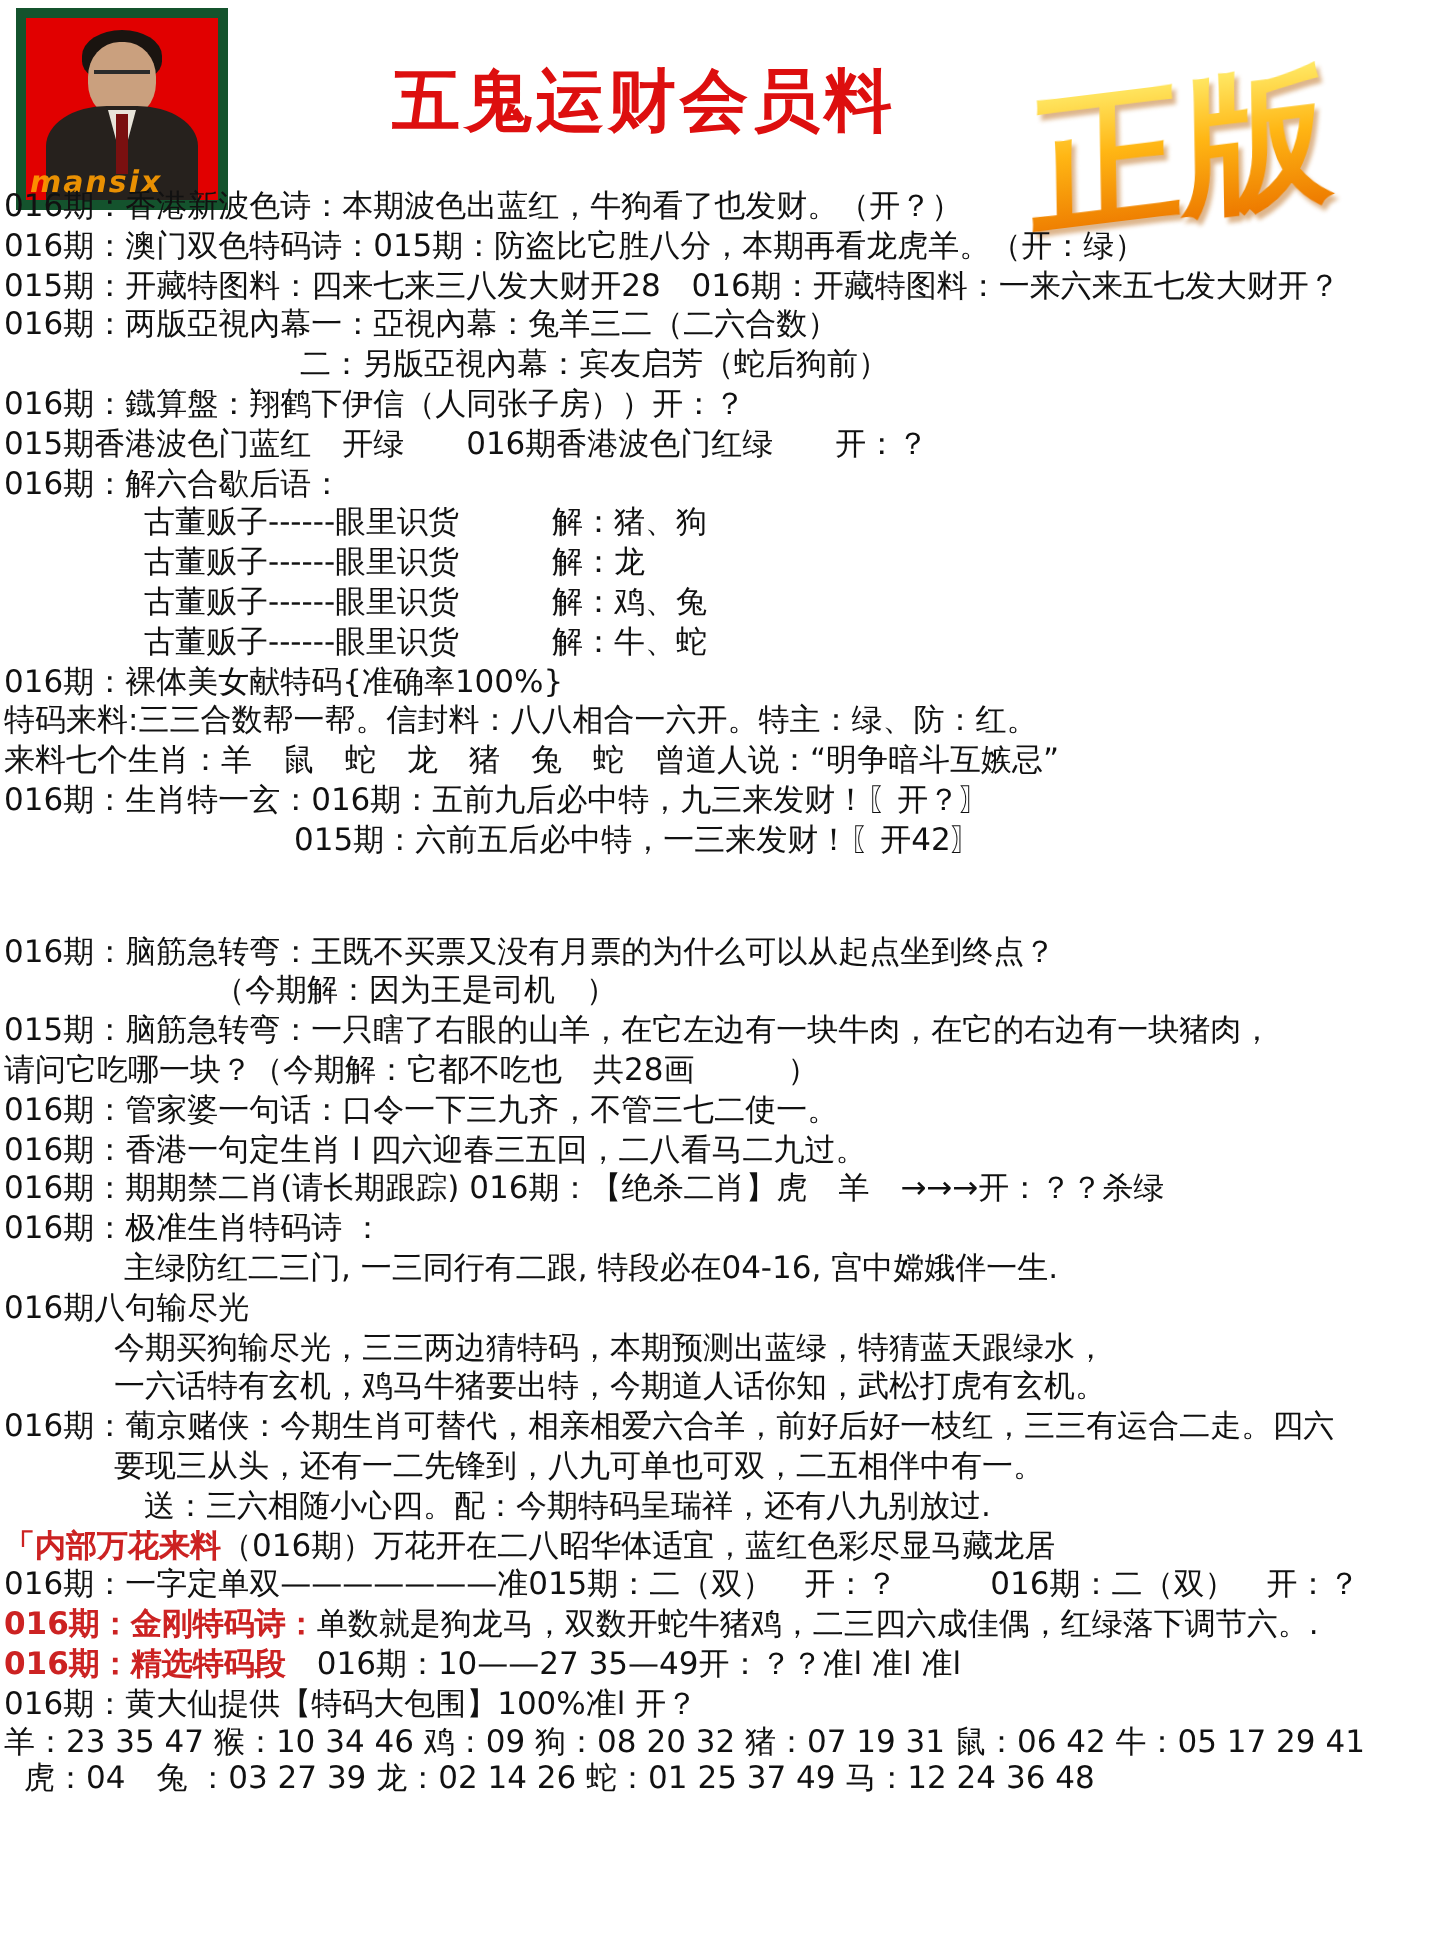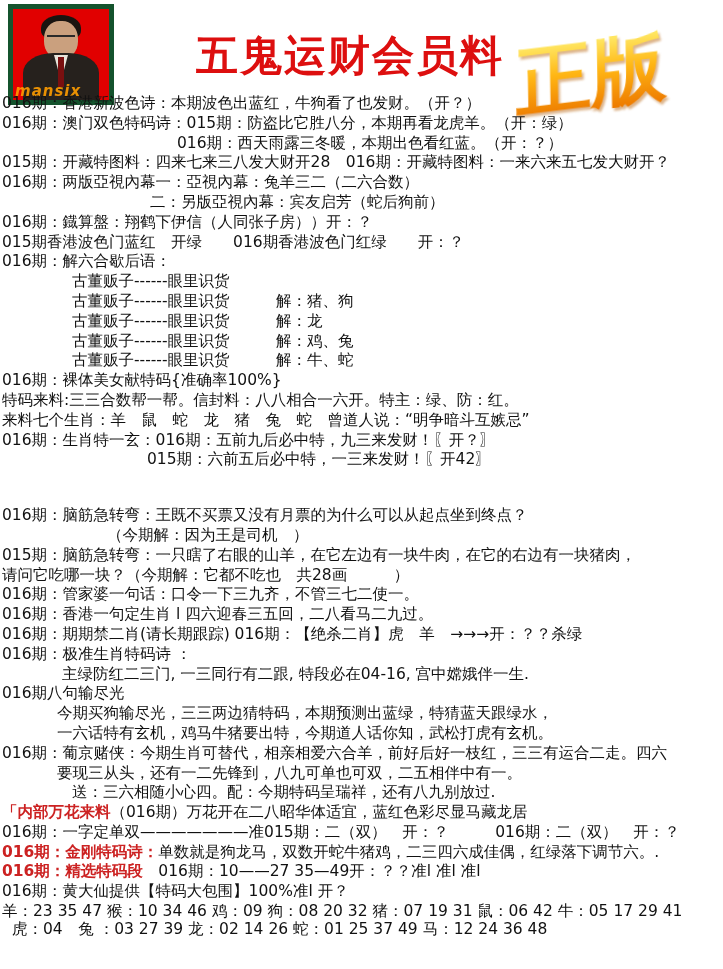--- a/index.html
+++ b/index.html
@@ -18,21 +18,21 @@
   .photo .hair{position:absolute;left:28px;top:6px;width:40px;height:26px;background:#1a1410;border-radius:50% 50% 40% 40%;}
   .photo .face{position:absolute;left:31px;top:12px;width:34px;height:38px;background:#caa07e;border-radius:46%;}
   .photo .glasses{position:absolute;left:34px;top:26px;width:28px;height:7px;border-top:2px solid #2a2a2a;}
   .photo .suit{position:absolute;left:10px;top:44px;width:76px;height:50px;background:#26211d;border-radius:40% 40% 0 0;}
   .photo .shirt{position:absolute;left:41px;top:46px;width:14px;height:26px;background:#e8e4da;clip-path:polygon(50% 0,0 0,50% 100%,100% 0);}
   .photo .tie{position:absolute;left:45px;top:48px;width:6px;height:30px;background:#7a1010;}
   .photo .wm{position:absolute;left:2px;bottom:0;font-size:15px;font-weight:bold;font-style:italic;color:#ff9d00;letter-spacing:1px;opacity:.9;}
   .title{
     position:absolute;left:196px;top:28px;margin:0;width:330px;
     font-family:"DejaVu Serif","Liberation Serif",serif;
-    font-size:42px;font-weight:bold;color:#dd0f0f;letter-spacing:2px;white-space:nowrap;
+    font-size:34px;font-weight:bold;color:#dd0f0f;letter-spacing:2px;white-space:nowrap;
   }
   .stamp{
     position:absolute;right:8px;top:34px;width:200px;
     font-size:76px;font-weight:bold;line-height:1;white-space:nowrap;
     font-family:"DejaVu Serif","Liberation Serif",serif;
     background:linear-gradient(#ffe661 5%,#ffb614 45%,#ee7c00 95%);
     -webkit-background-clip:text;background-clip:text;color:transparent;
     transform:rotate(-7deg) skewX(-6deg);
     filter:drop-shadow(2px 3px 1px rgba(180,90,0,.45));
   }
@@ -55,28 +55,26 @@
       <div class="shirt"></div>
       <div class="tie"></div>
       <div class="wm">mansix</div>
     </div>
     <h1 class="title">五鬼运财会员料</h1>
     <div class="stamp">正版</div>
   </div>
   <div class="content" id="lines">
       <div class="line" style="padding-left: 0px;"><span>016期：香港新波色诗：本期波色出蓝红，牛狗看了也发财。（开？）</span></div>
       <div class="line" style="padding-left: 0px;"><span>016期：澳门双色特码诗：015期：防盗比它胜八分，本期再看龙虎羊。（开：绿）</span></div>
-      <div class="line" style="padding-left: 175px;"><span>016期：西天雨露三冬暖，本期出色看红蓝。（开：？）</span></div>
       <div class="line" style="padding-left: 0px;"><span>015期：开藏特图料：四来七来三八发大财开28　016期：开藏特图料：一来六来五七发大财开？</span></div>
       <div class="line" style="padding-left: 0px;"><span>016期：两版亞視內幕一：亞視內幕：兔羊三二（二六合数）</span></div>
       <div class="line" style="padding-left: 148px;"><span>二：另版亞視內幕：宾友启芳（蛇后狗前）</span></div>
       <div class="line" style="padding-left: 0px;"><span>016期：鐡算盤：翔鹤下伊信（人同张子房））开：？</span></div>
       <div class="line" style="padding-left: 0px;"><span>015期香港波色门蓝红　开绿　　016期香港波色门红绿　　开：？</span></div>
       <div class="line" style="padding-left: 0px;"><span>016期：解六合歇后语：</span></div>
-      <div class="line" style="padding-left: 70px;"><span>古董贩子------眼里识货</span></div>
       <div class="line" style="padding-left: 70px;"><span>古董贩子------眼里识货　　　解：猪、狗</span></div>
       <div class="line" style="padding-left: 70px;"><span>古董贩子------眼里识货　　　解：龙</span></div>
       <div class="line" style="padding-left: 70px;"><span>古董贩子------眼里识货　　　解：鸡、兔</span></div>
       <div class="line" style="padding-left: 70px;"><span>古董贩子------眼里识货　　　解：牛、蛇</span></div>
       <div class="line" style="padding-left: 0px;"><span>016期：裸体美女献特码{准确率100%}</span></div>
       <div class="line" style="padding-left: 0px;"><span>特码来料:三三合数帮一帮。信封料：八八相合一六开。特主：绿、防：红。</span></div>
       <div class="line" style="padding-left: 0px;"><span>来料七个生肖：羊　鼠　蛇　龙　猪　兔　蛇　曾道人说：“明争暗斗互嫉忌”</span></div>
       <div class="line" style="padding-left: 0px;"><span>016期：生肖特一玄：016期：五前九后必中特，九三来发财！〖开？〗</span></div>
       <div class="line" style="padding-left: 145px;"><span>015期：六前五后必中特，一三来发财！〖开42〗</span></div>
       <div class="line" style="padding-left: 0px; margin-top: 36px;"><span>016期：脑筋急转弯：王既不买票又没有月票的为什么可以从起点坐到终点？</span></div>

